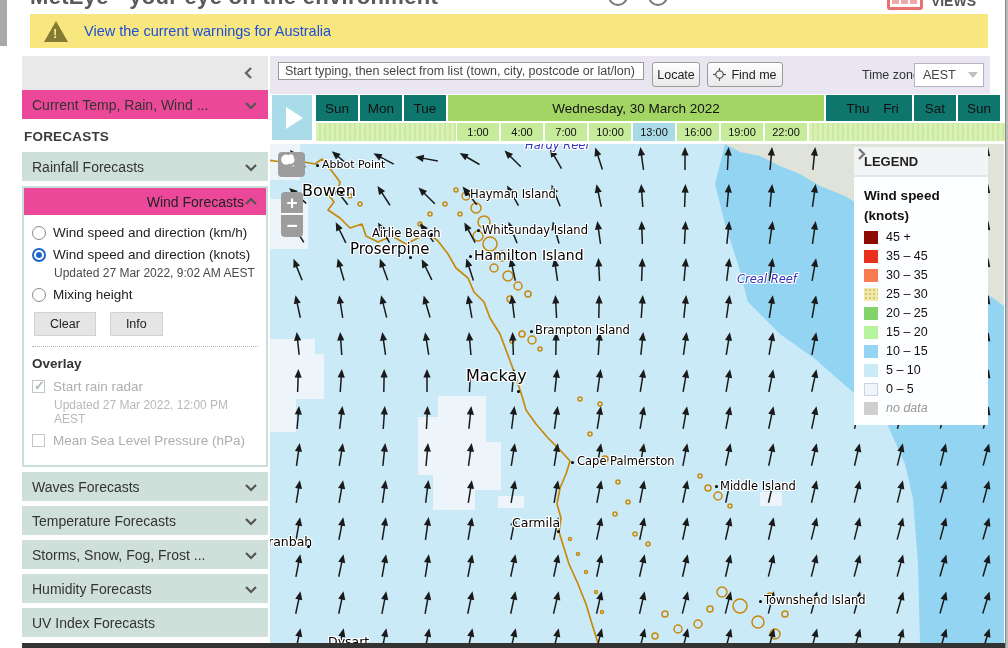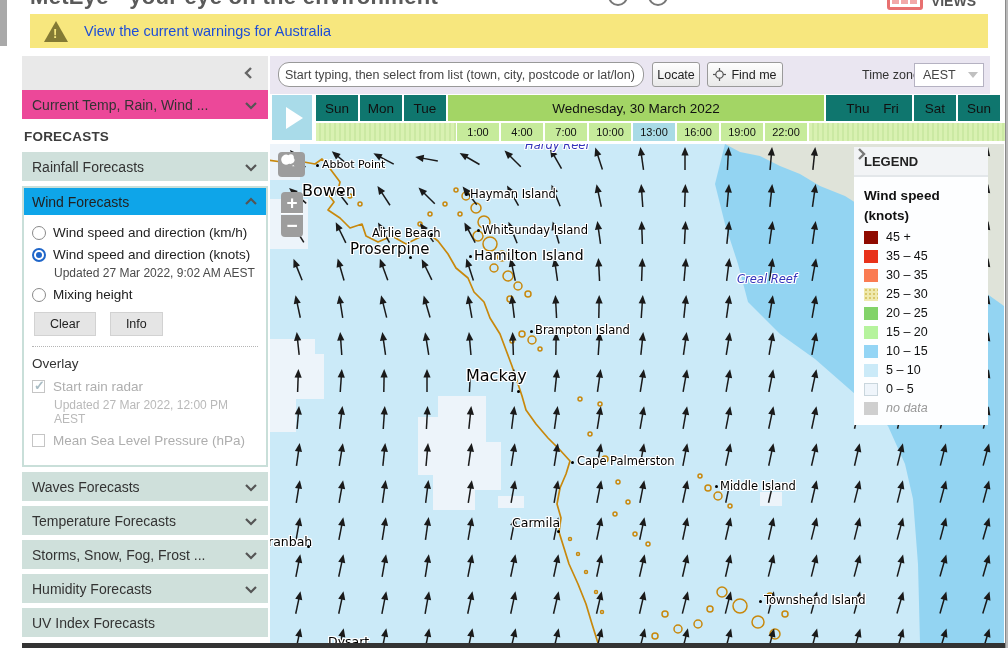--- a/index.html
+++ b/index.html
@@ -24,43 +24,43 @@
   #warning .txt { margin-left:16px; font-size:14.5px; color:#1d4ed8; }
 
   
   #sidebar { position:absolute; left:22px; top:56px; width:246px; }
   #side-top { height:34px; background:#e9e9e9; display:flex; align-items:center; justify-content:flex-end; padding-right:12px; cursor:pointer; }
   .side-heading { font-size:13.5px; font-weight:bold; color:#3c3c3c; margin:10px 2px 8px 2px; letter-spacing:.2px; }
   .acc { height:29px; margin-bottom:5px; background:#cfe0db; display:flex; align-items:center; justify-content:space-between; padding:0 10px; cursor:pointer; }
   .acc .acc-label { font-size:14px; color:#333; }
   .acc.blue { background:#ec4899; }
   #wind-group { border:2px solid #c9dfd9; margin-bottom:5px; }
-  #wind-header { height:27px; background:#0ea5e9; display:flex; align-items:center; justify-content:space-between; padding:0 8px; cursor:pointer; }
+  #wind-header { height:27px; background:#ec4899; display:flex; align-items:center; justify-content:flex-end; padding:0 8px; cursor:pointer; }
   #wind-header .acc-label { font-size:14px; color:#222; }
   #wind-panel { background:#fff; padding:10px 8px 10px 8px; }
   .radio-row { display:flex; align-items:center; margin-bottom:7px; cursor:pointer; }
   .radio { width:14px; height:14px; border-radius:50%; border:1px solid #8a8a8a; margin-right:7px; flex:0 0 auto; background:#fff; position:relative; }
   .radio.sel { border:2px solid #1f66c9; }
   .radio.sel::after { content:""; position:absolute; left:2px; top:2px; width:6px; height:6px; border-radius:50%; background:#1f66c9; }
   .radio-label { font-size:13.5px; color:#222; }
   .updated { font-size:12px; color:#4a4a4a; margin:-3px 0 7px 22px; }
   .updated.dim { color:#b9b9b9; }
   #wind-buttons { display:flex; gap:14px; margin:10px 0 4px 2px; }
   #wind-buttons button { background:#e5e5e5; border:1px solid #d2d2d2; font-size:12.5px; color:#222; padding:4px 15px; cursor:pointer; font-family:"Liberation Sans", sans-serif; }
   #wind-divider { border-top:1px dotted #b5b5b5; margin:10px 0 9px 0; }
-  #overlay-heading { font-size:13.5px; font-weight:normal; color:#333; margin-bottom:8px; }
+  #overlay-heading { font-size:13.5px; font-weight:bold; color:#333; margin-bottom:8px; }
   .chk-row { display:flex; align-items:center; margin-bottom:7px; }
   .chk { width:13px; height:13px; border:1px solid #c5c5c5; margin-right:8px; background:#fff; position:relative; flex:0 0 auto; }
   .chk.checked::after { content:"\2713"; position:absolute; left:1px; top:-3px; color:#a9bcc4; font-size:13px; font-weight:bold; }
   .chk-label { font-size:13.5px; color:#aeaeae; }
   .chev-svg { width:14px; height:14px; }
 
   
   #toolbar { position:absolute; left:270px; top:56px; width:720px; height:38px; background:#eae6f1; }
-  #search-input { position:absolute; left:8px; top:6px; width:366px; height:25px; border:1px solid #999; border-radius:11px; font-size:12.5px; padding:0 6px; color:#333; font-family:"Liberation Sans", sans-serif; }
+  #search-input { position:absolute; left:8px; top:6px; width:366px; height:18px; border:1px solid #999; border-radius:0; font-size:12.5px; padding:0 6px; color:#333; font-family:"Liberation Sans", sans-serif; }
   #search-input::placeholder { color:#444; opacity:1; }
   .tb-btn { position:absolute; top:6px; height:25px; background:linear-gradient(#fefefe,#e9e9e9); border:1px solid #9a9a9a; border-radius:3px; font-size:12.5px; color:#222; display:flex; align-items:center; justify-content:center; gap:5px; cursor:pointer; font-family:"Liberation Sans", sans-serif; }
   #locate-btn { left:382px; width:48px; }
   #findme-btn { left:437px; width:76px; }
   #tz-label { position:absolute; left:592px; top:12px; font-size:12.5px; color:#333; }
   #tz-select { position:absolute; left:644px; top:7px; width:70px; height:24px; background:#fff; border:1px solid #b5b2c2; display:flex; align-items:center; justify-content:space-between; padding:0 5px 0 8px; font-size:12.5px; color:#444; cursor:pointer; }
   #tz-select .tz-arrow { width:0; height:0; border-left:5px solid transparent; border-right:5px solid transparent; border-top:6px solid #c0c0c0; }
 
   
   #timebar { position:absolute; left:270px; top:94px; width:738px; height:50px; background:#fff; }

